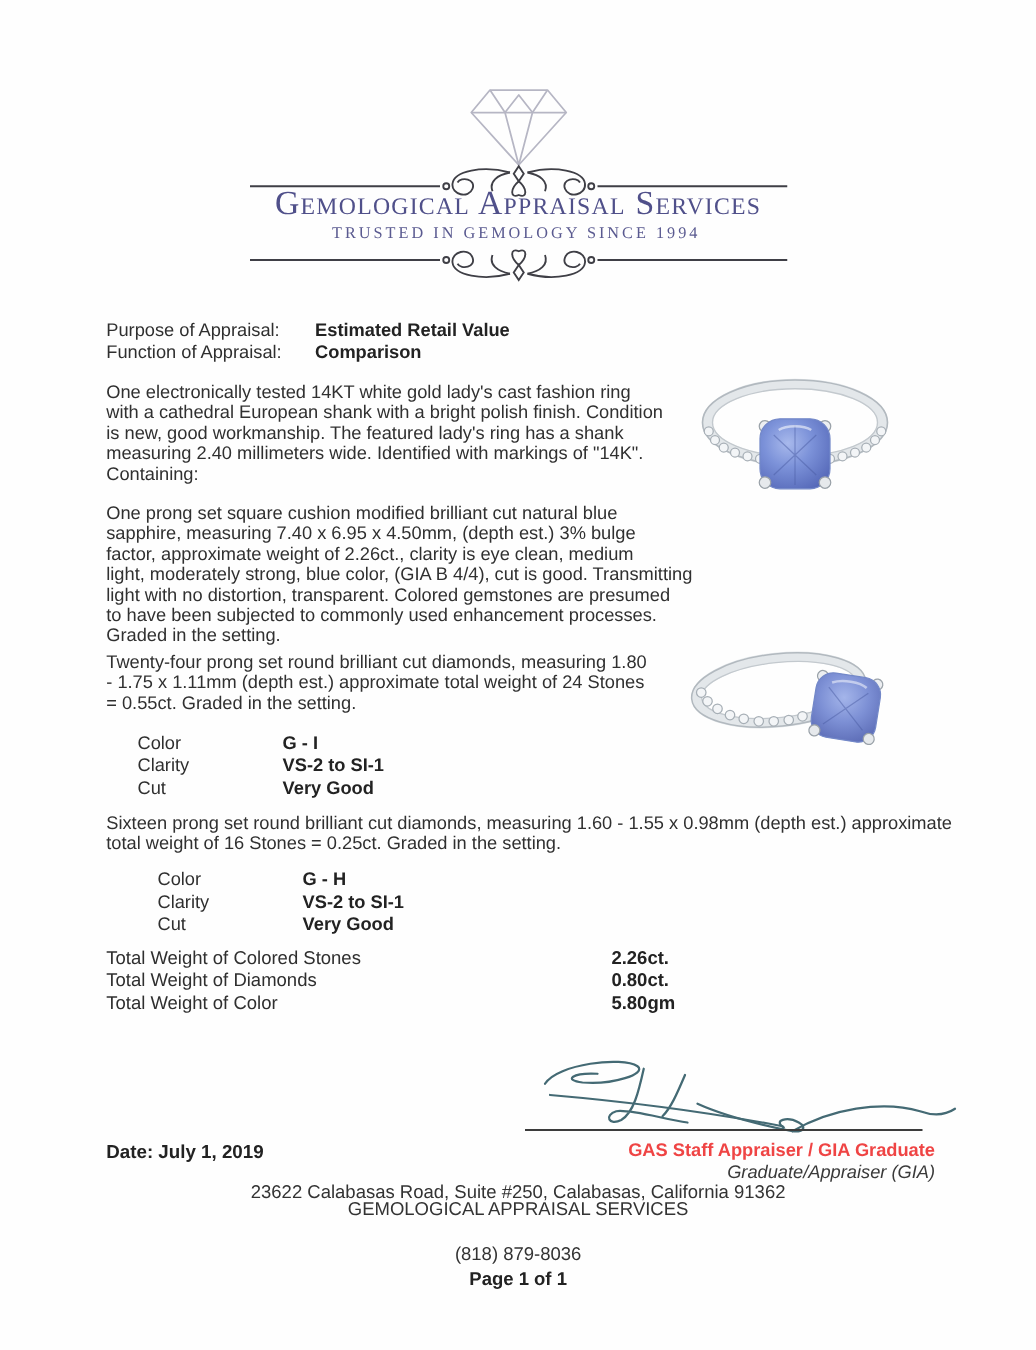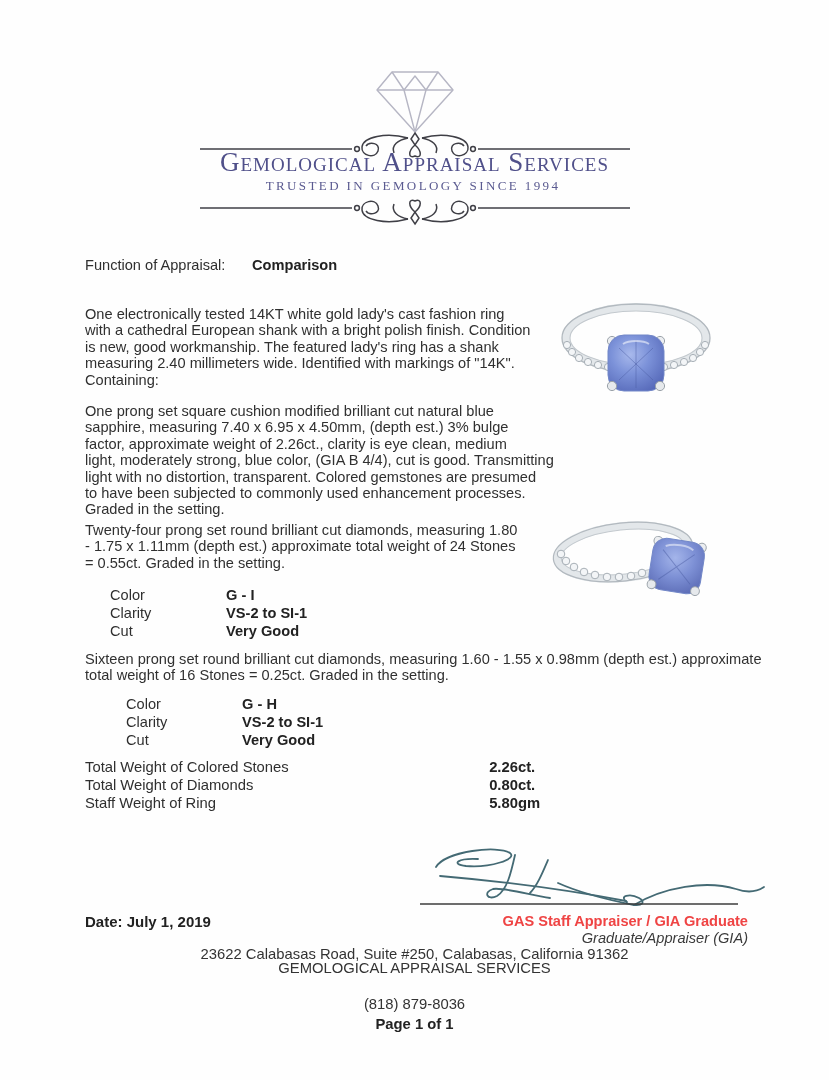--- a/index.html
+++ b/index.html
@@ -103,20 +103,24 @@
         <path d="M208,8 C186,2 163,7 162,17 C161,26 175,29 178,21 C181,13 169,11 166,16"></path>
         <path d="M208,8 C198,10 191,15 194,23"></path>
       </g>
       <path d="M215,3 L219,9 L215,15 L211,9 Z"></path>
       <path d="M215,15 C208,21 208,29 215,26 C222,29 222,21 215,15"></path>
     </g>
   </svg>
 
   <div class="abs" style="left:85px;top:257px;">
     <div class="meta-row">
+      <span class="meta-label">Purpose of Appraisal:</span>
+      <span class="meta-value">Estimated Retail Value</span>
+    </div>
+    <div class="meta-row">
       <span class="meta-label">Function of Appraisal:</span>
       <span class="meta-value">Comparison</span>
     </div>
   </div>
 
   <div class="abs para" style="left:85px;top:306px;width:500px;">One electronically tested 14KT white gold lady's cast fashion ring
 with a cathedral European shank with a bright polish finish. Condition
 is new, good workmanship. The featured lady's ring has a shank
 measuring 2.40 millimeters wide. Identified with markings of "14K".
 Containing:</div>
@@ -169,21 +173,21 @@
   <div class="abs totals" style="left:85px;top:758px;">
     <div class="trow">
       <span class="tlabel">Total Weight of Colored Stones</span>
       <span class="tvalue">2.26ct.</span>
     </div>
     <div class="trow">
       <span class="tlabel">Total Weight of Diamonds</span>
       <span class="tvalue">0.80ct.</span>
     </div>
     <div class="trow">
-      <span class="tlabel">Staff Weight of Ring</span>
+      <span class="tlabel">Total Weight of Color</span>
       <span class="tvalue">5.80gm</span>
     </div>
   </div>
 
   <svg class="abs" style="left:551px;top:300px;" width="170" height="100" viewBox="0 0 170 100">
     <defs>
       <radialGradient id="sapph1" cx="40%" cy="35%" r="75%">
         <stop offset="0%" stop-color="#a8b9ec"></stop>
         <stop offset="45%" stop-color="#7c92d9"></stop>
         <stop offset="100%" stop-color="#5568b8"></stop>

